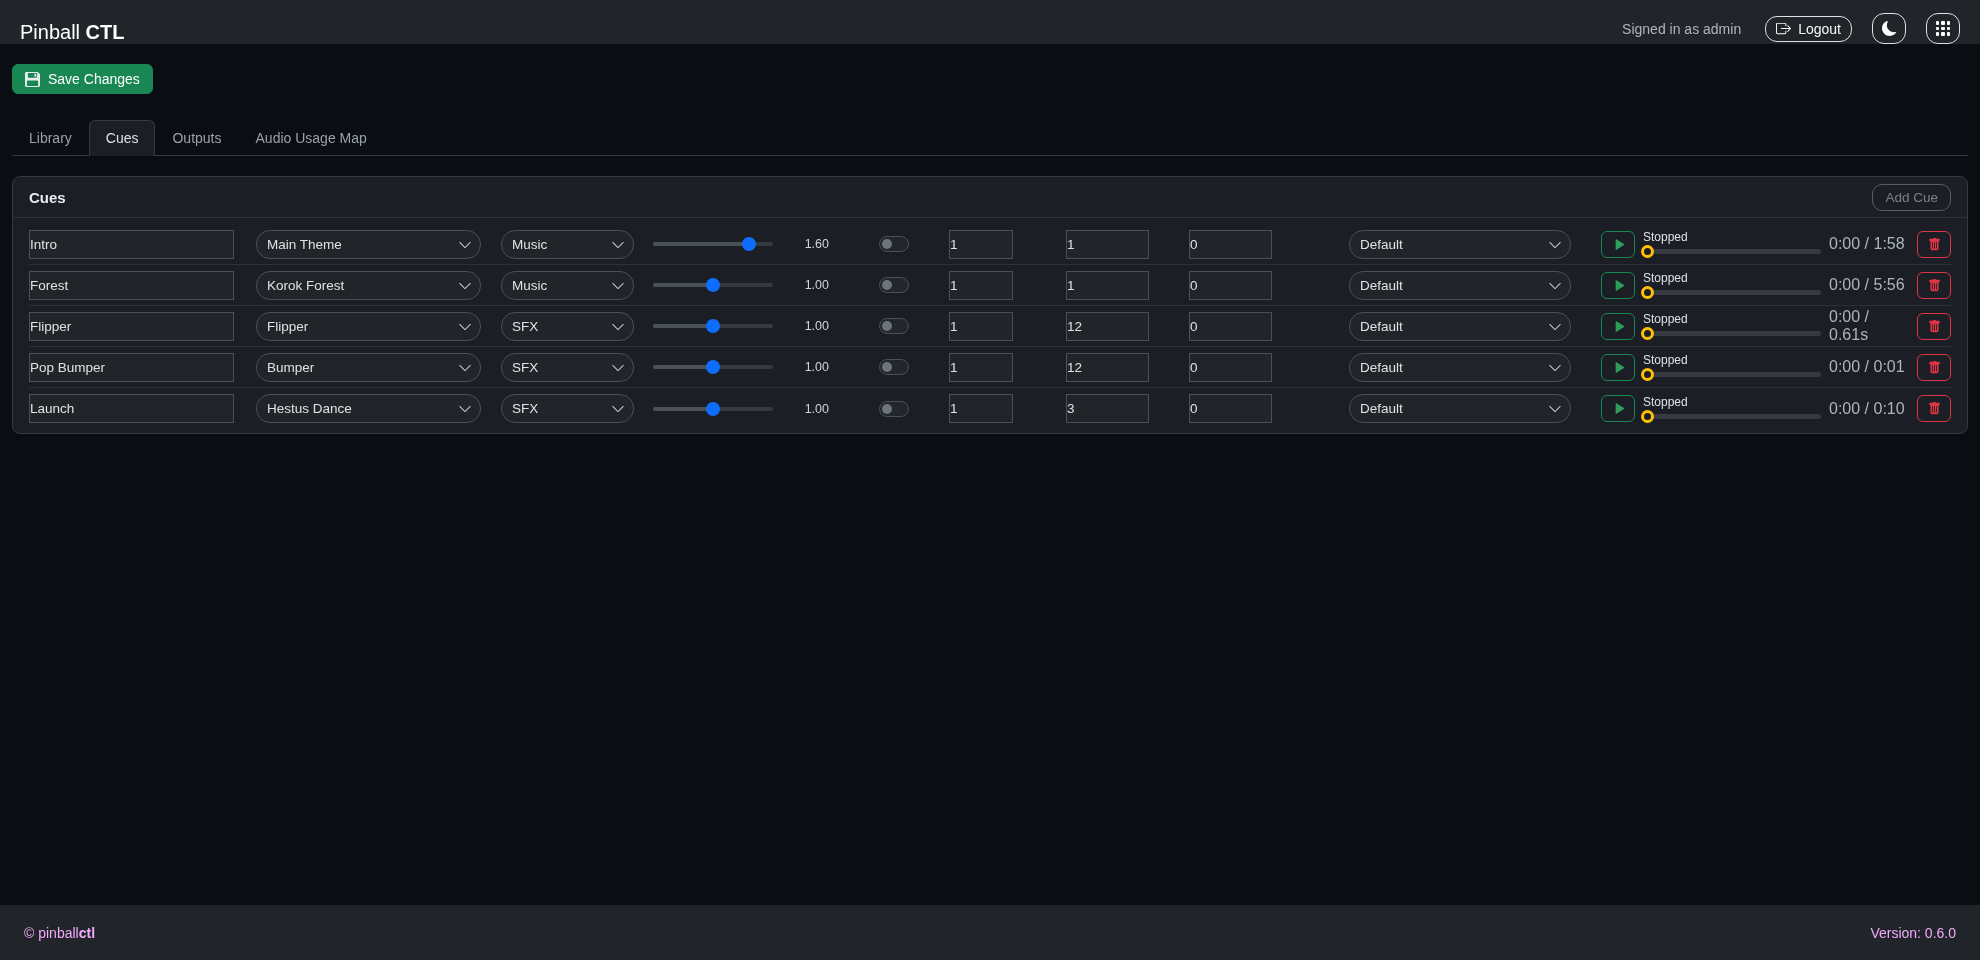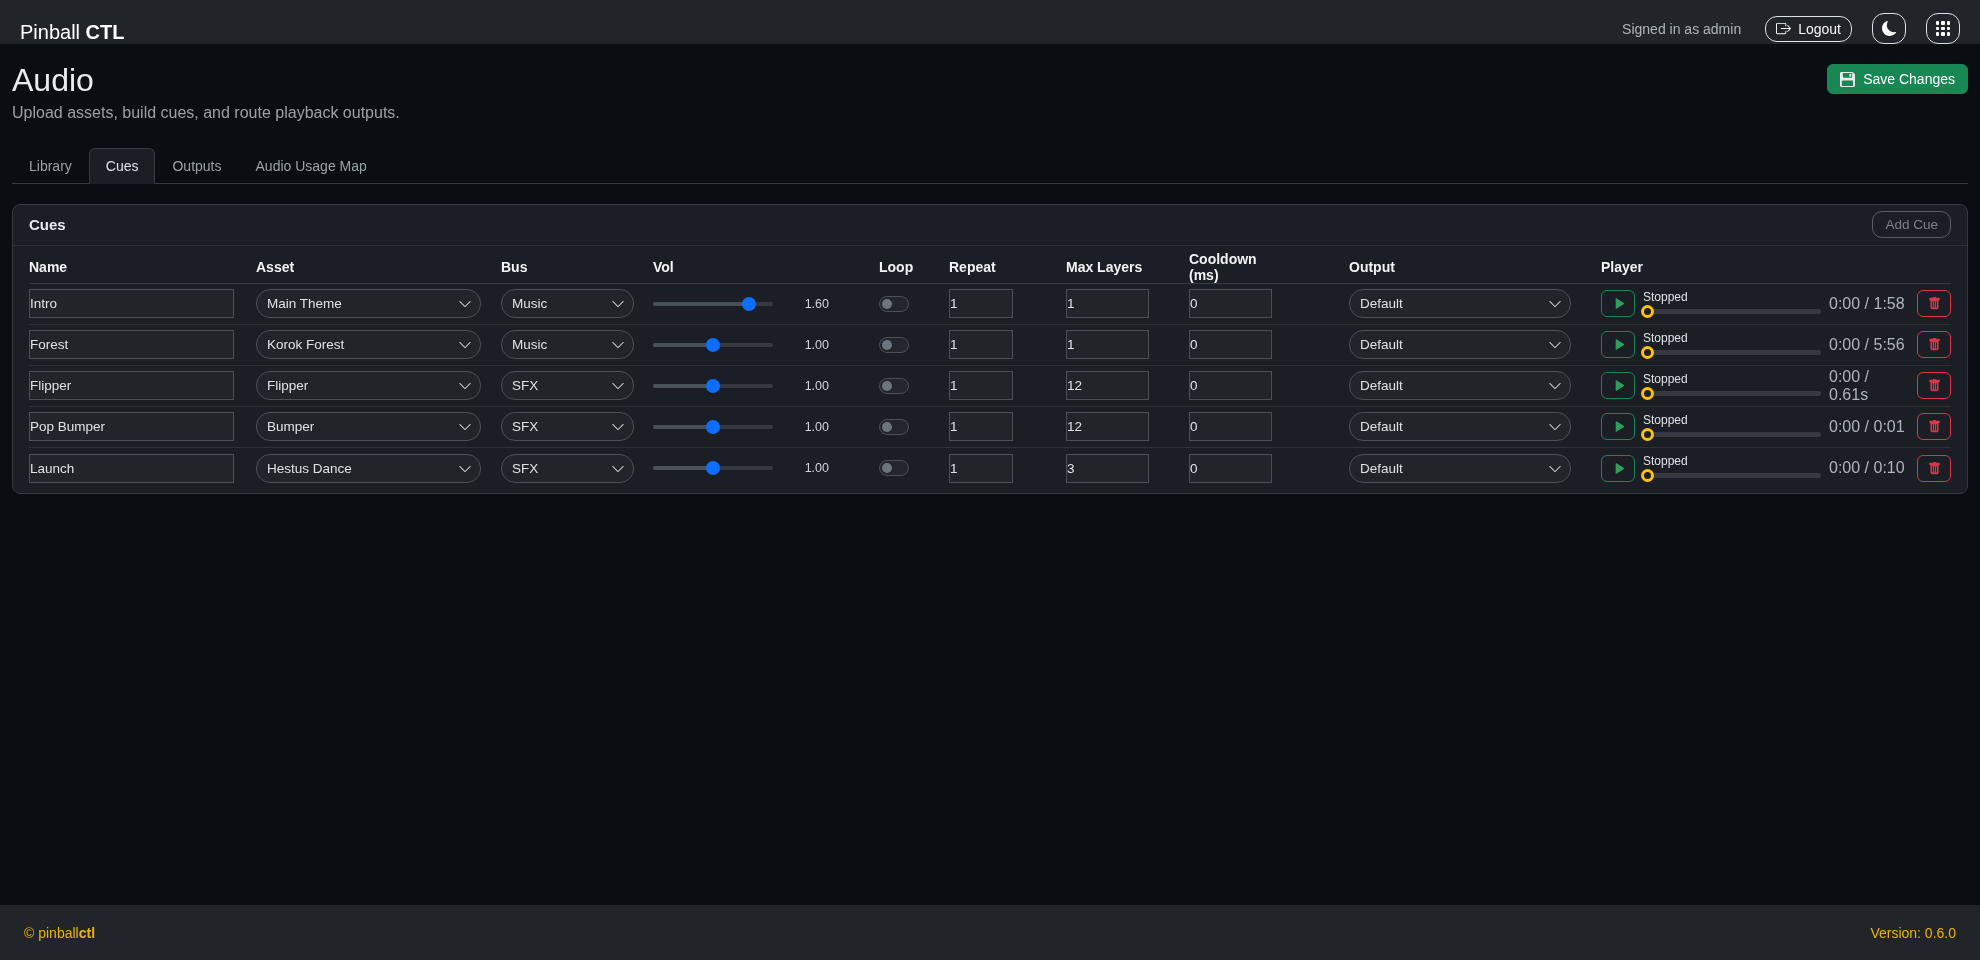--- a/index.html
+++ b/index.html
@@ -132,21 +132,21 @@
   .ptime { width: 80px; font-size: 16px; color: #adb5bd; }
   .btn-trash {
     width: 34px; height: 27px; border: 1px solid #dc3545; background: transparent;
     border-radius: 6px; display: flex; align-items: center; justify-content: center; cursor: pointer;
   }
 
   
   .footer {
     flex: 0 0 55px; background: #212529; margin-top: auto;
     display: flex; align-items: center; justify-content: space-between;
-    padding: 0 24px; color: #eab308; font-size: 14px;
+    padding: 0 24px; color: #f0abfc; font-size: 14px;
   }
   .footer b { font-weight: bold; }
 </style>
 </head>
 <body>
 
 <header class="navbar">
   <div class="brand"><span>Pinball</span>&nbsp;<b>CTL</b></div>
   <div class="nav-right">
     <span class="signed-in">Signed in as admin</span>
@@ -177,24 +177,20 @@
           <i></i>
           <i></i>
           <i></i>
         </span>
     </button>
   </div>
 </header>
 
 <main class="main">
   <div class="page-head">
-    <div>
-      <div class="page-title">Audio</div>
-      <div class="page-sub">Upload assets, build cues, and route playback outputs.</div>
-    </div>
     <button class="btn-success">
       <span>
         <svg width="15" height="15" viewBox="0 0 16 16" fill="#e9ecef">
             <path d="M12 2h-2v3h2z"></path>
             <path d="M1.5 0A1.5 1.5 0 0 0 0 1.5v13A1.5 1.5 0 0 0 1.5 16h13a1.5 1.5 0 0 0 1.5-1.5V2.914a1.5 1.5 0 0 0-.44-1.06L14.147.439A1.5 1.5 0 0 0 13.086 0zM4 6a1 1 0 0 1-1-1V1h10v4a1 1 0 0 1-1 1zM3 9h10a1 1 0 0 1 1 1v5H2v-5a1 1 0 0 1 1-1"></path>
           </svg>
       </span>
       <span>Save Changes</span>
     </button>
   </div>
@@ -205,32 +201,20 @@
     <button class="tab">Outputs</button>
     <button class="tab">Audio Usage Map</button>
   </nav>
 
   <section class="card">
     <div class="card-head">
       <div class="card-title">Cues</div>
       <button class="btn-add">Add Cue</button>
     </div>
     <div class="card-body">
-      <div class="thead">
-        <div class="col-name">Name</div>
-        <div class="col-asset">Asset</div>
-        <div class="col-bus">Bus</div>
-        <div class="col-vol">Vol</div>
-        <div class="col-loop">Loop</div>
-        <div class="col-repeat">Repeat</div>
-        <div class="col-maxl">Max Layers</div>
-        <div class="col-cool">Cooldown (ms)</div>
-        <div class="col-output">Output</div>
-        <div class="col-player">Player</div>
-      </div>
       <div id="cue-rows">
   <div class="trow">
     <div class="col-name">
       <input class="tinput" type="text" value="Intro" style="">
     </div>
     <div class="col-asset">
       <div class="tselect">
         <span>Main Theme</span>
         <span class="chev">
                   <svg width="14" height="14" viewBox="0 0 16 16" fill="currentColor">

